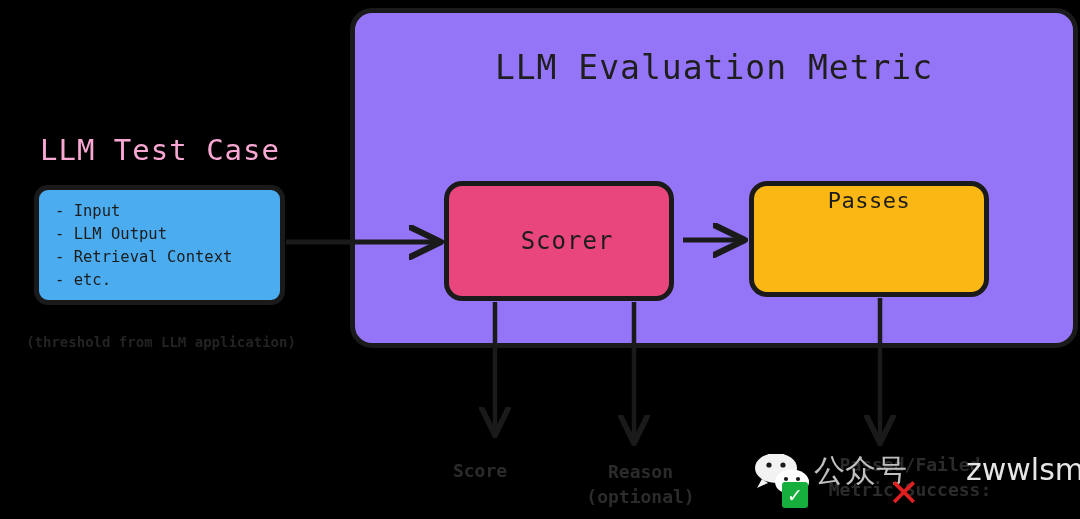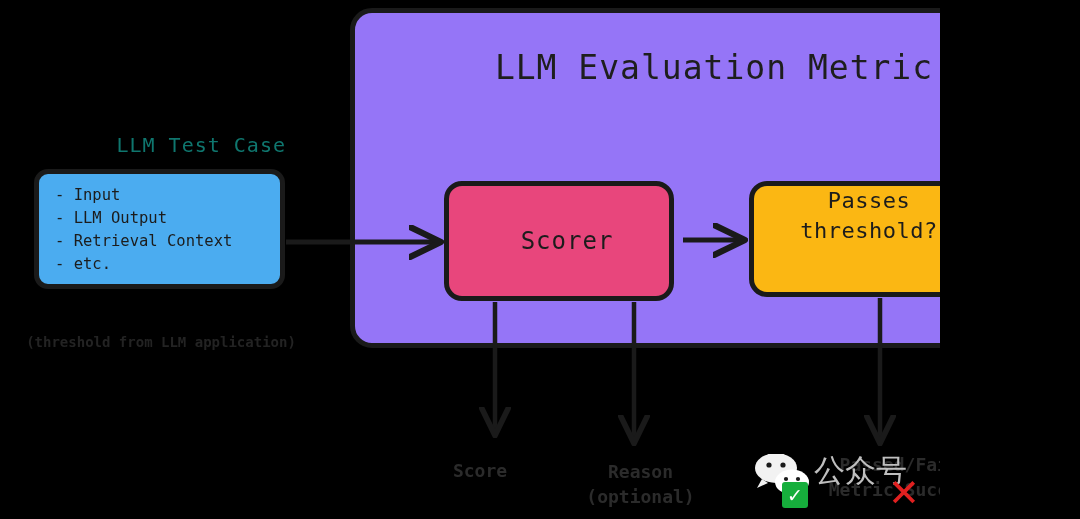--- a/index.html
+++ b/index.html
@@ -5,21 +5,21 @@
   html, body {
     margin: 0;
     padding: 0;
     background: #000000;
   }
   body {
     font-family: "DejaVu Sans Mono", monospace;
   }
   #stage {
     position: relative;
-    width: 940px;
+    width: 1080px;
     height: 519px;
     background: #000000;
     overflow: hidden;
   }
   .abs { position: absolute; }
 
   
   #metric-container {
     left: 350px;
     top: 8px;
@@ -39,28 +39,28 @@
     color: #1E1E1E;
     letter-spacing: 1px;
     white-space: nowrap;
   }
 
   
   #testcase-title {
     left: 34px;
     top: 133px;
     width: 252px;
-    text-align: right;
-    font-size: 20px;
-    color: #0f766e;
+    text-align: center;
+    font-size: 29px;
+    color: #f9a8d4;
     letter-spacing: 1px;
   }
   #testcase-box {
     left: 34px;
-    top: 169px;
+    top: 185px;
     width: 251px;
     height: 120px;
     background: #4BACF0;
     border: 5px solid #1A1A1A;
     border-radius: 14px;
     box-sizing: border-box;
     padding: 10px 0 0 16px;
   }
   #testcase-box .row {
     font-size: 15.5px;
@@ -216,21 +216,20 @@
     <div class="row">- etc.</div>
   </div>
   <div class="abs" id="testcase-note">(threshold from LLM application)</div>
 
   <div class="abs" id="scorer-box">
     <span class="lbl">Scorer</span>
   </div>
 
   <div class="abs" id="threshold-box">
     <span class="lbl">Passes</span>
-    <span class="lbl">threshold?</span>
   </div>
 
   <svg class="abs" id="arrows" viewBox="0 0 1080 519">
     <defs>
       <marker id="ah" markerWidth="7" markerHeight="7" refX="5.6" refY="3.5" orient="auto">
         <path d="M0,0.4 L6.4,3.5 L0,6.6" fill="none" stroke="#1A1A1A" stroke-width="1.25" stroke-linecap="round" stroke-linejoin="round"></path>
       </marker>
     </defs>
 
     <line x1="286" y1="242" x2="437" y2="242" stroke="#1A1A1A" stroke-width="5" marker-end="url(#ah)"></line>

